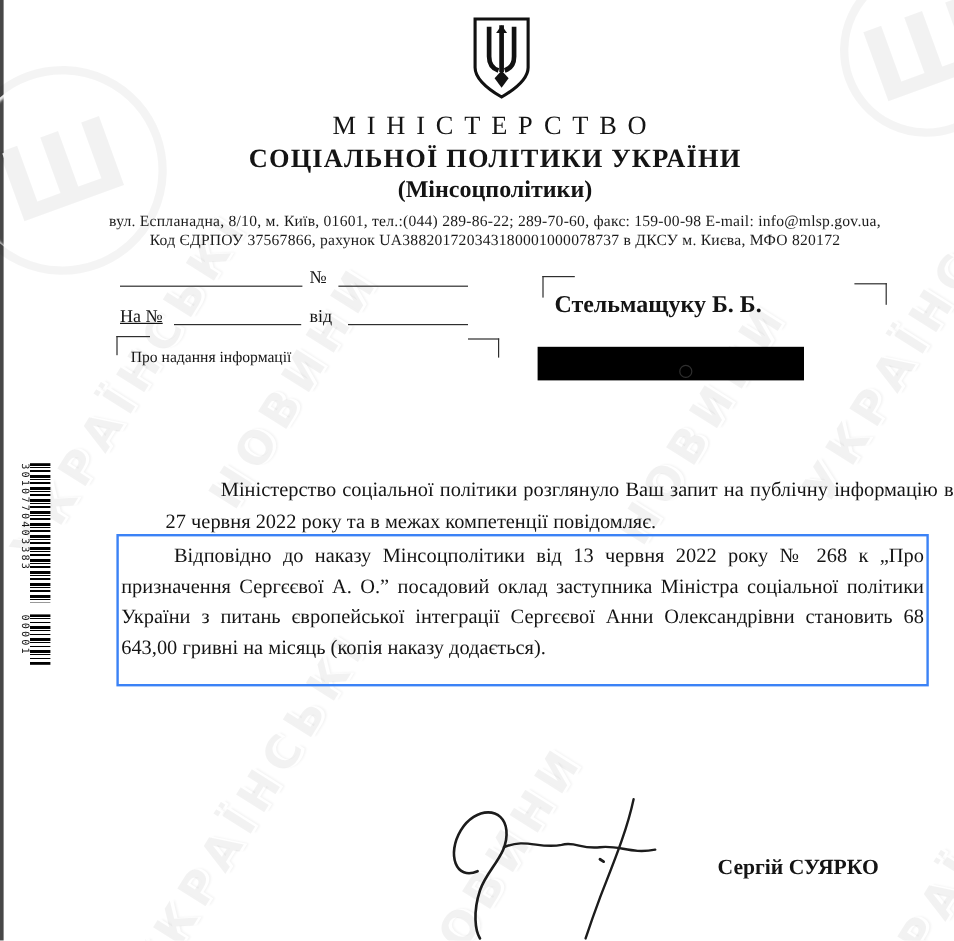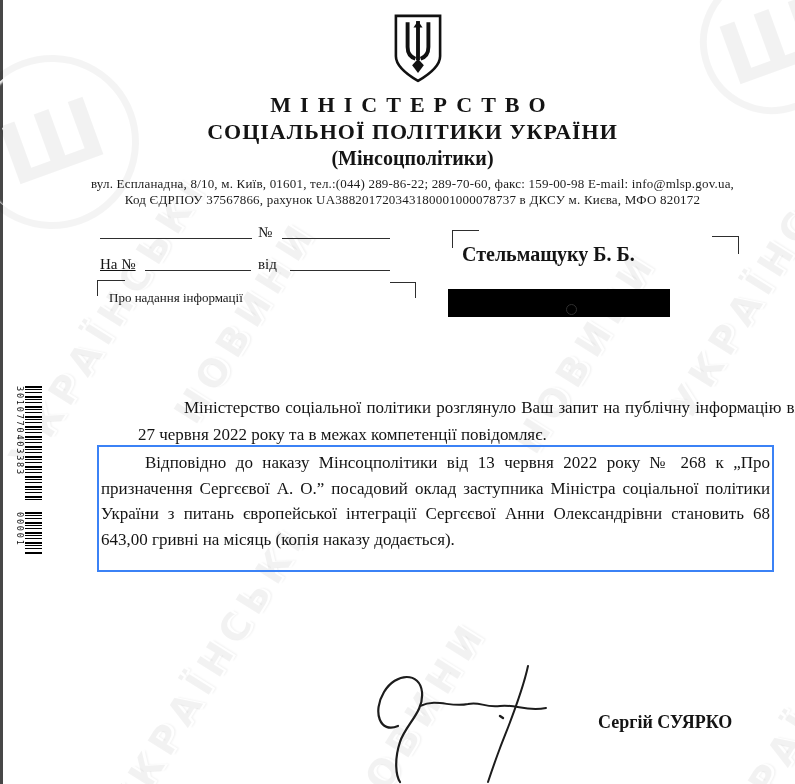--- a/index.html
+++ b/index.html
@@ -21,21 +21,21 @@
     display:flex;align-items:center;justify-content:center;
     box-shadow:2px 2px 2px rgba(255,255,255,0.9) inset;
     transform:rotate(-20deg);
   }
   .wm-logo span{
     font-family:"DejaVu Sans",sans-serif;font-weight:bold;font-size:84px;
     color:rgba(0,0,0,0.05);text-shadow:2px 2px 0 rgba(255,255,255,0.95);
   }
   
   .hdr{left:55px;right:25px;text-align:center;z-index:3;}
-  .t1{top:92px;font-size:22px;font-weight:bold;letter-spacing:9px;}
+  .t1{top:92px;font-size:22px;font-weight:normal;letter-spacing:9px;}
   .t2{top:119px;font-size:22px;font-weight:bold;letter-spacing:1px;}
   .t3{top:147px;font-size:20px;font-weight:bold;}
   .addr{font-size:13px;letter-spacing:0.2px;color:#1b1b1b;}
   .a1{top:176px;} .a2{top:192px;}
   
   .blank{border-bottom:1.5px solid #2e2e2e;height:18px;z-index:3;}
   .lbl{font-size:15px;z-index:3;}
   
   .c-tl{border-top:1.5px solid #2e2e2e;border-left:1.5px solid #2e2e2e;z-index:3;}
   .c-tr{border-top:1.5px solid #2e2e2e;border-right:1.5px solid #2e2e2e;z-index:3;}

